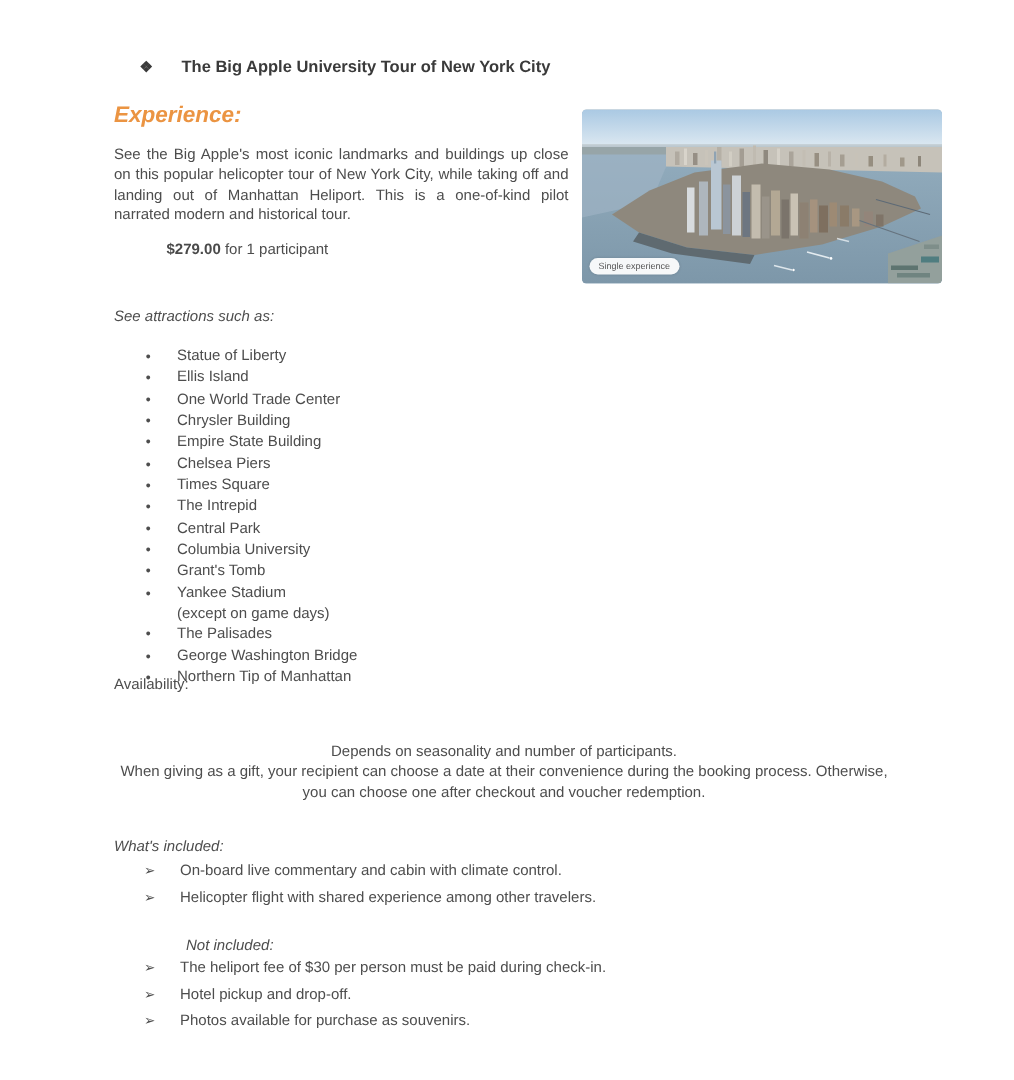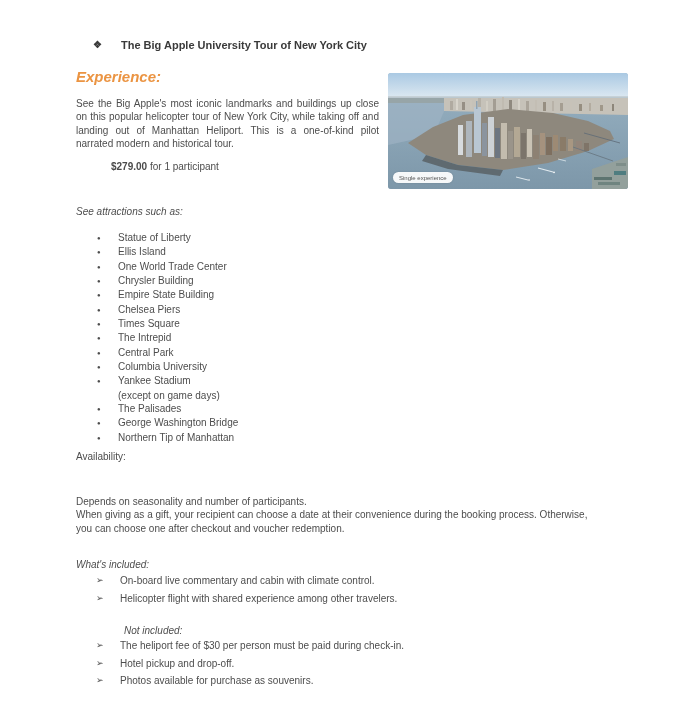--- a/index.html
+++ b/index.html
@@ -27,21 +27,21 @@
     position:absolute; left:5px; bottom:6px; background:rgba(255,255,255,0.93);
     border-radius:8px; padding:1.5px 6px; font-size:6px; line-height:8px; color:#555;
     box-shadow:0 0 2px rgba(0,0,0,0.15);
   }
   
   .attractions-list { position:absolute; top:231px; left:97px; }
   .attr-row { display:flex; line-height:13.35px; }
   .attr-bullet { width:21px; font-size:6px; line-height:13.35px; padding-top:1px; }
   .attr-note { margin-left:21px; line-height:13.35px; }
   
-  .availability-text { position:absolute; top:495px; left:76px; width:520px; line-height:13.3px; }
+  .availability-text { position:absolute; top:495px; left:76px; width:520px; line-height:13.3px;text-align:center; }
   
   .arrow-list { position:absolute; left:94px; }
   .list-included { top:574px; }
   .list-notincluded { top:639px; }
   .chk-row { display:flex; line-height:13px; margin-bottom:4.5px; }
   .chk-arrow { width:24px; padding-left:2px; font-size:9px; color:#4d4d4d; }
   .chk-text { flex:1; }
 </style>
 </head>
 <body>
@@ -224,20 +224,27 @@
       </div>
 
       <div class="attr-item">
         <div class="attr-row">
           <span class="attr-bullet">●</span>
           <span class="attr-label">Columbia University</span>
         </div>
 
       </div>
 
+      <div class="attr-item">
+        <div class="attr-row">
+          <span class="attr-bullet">●</span>
+          <span class="attr-label">Grant's Tomb</span>
+        </div>
+
+      </div>
 
       <div class="attr-item">
         <div class="attr-row">
           <span class="attr-bullet">●</span>
           <span class="attr-label">Yankee Stadium</span>
         </div>
         <div class="attr-note">(except on game days)</div>
       </div>
 
       <div class="attr-item">

